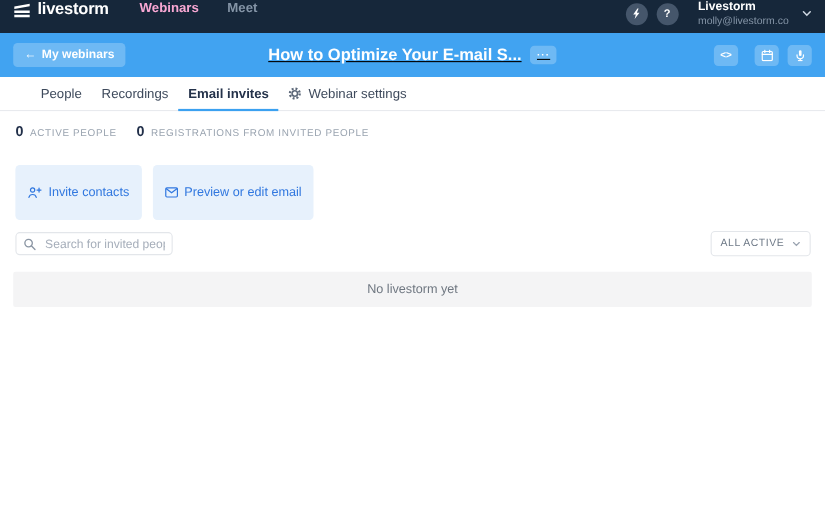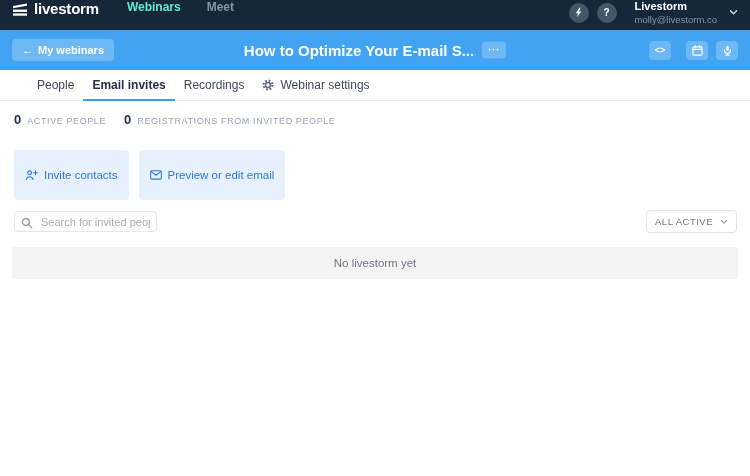--- a/index.html
+++ b/index.html
@@ -13,40 +13,40 @@
 
   
   .topbar {
     height:30px; background:var(--navbar-bg,#16273a);
     display:flex; align-items:flex-start; padding:0 12px;
   }
   .logo { display:flex; align-items:center; gap:6px; color:#fff;
     font-weight:700; font-size:15px; letter-spacing:-0.2px; cursor:pointer; }
   .topnav { display:flex; gap:26px; margin-left:28px; }
   .nav-item { font-size:12px; font-weight:700; color:#8494a6; cursor:pointer; text-decoration:none; }
-  .nav-item.active { color:#5eead4; }
+  .nav-item.active { color:#f9a8d4; }
   .topbar-right { margin-left:auto; display:flex; align-items:center; gap:8px; }
   .circle-btn { width:20px; height:20px; border-radius:50%; background:#45566b;
     color:#fff; display:flex; align-items:center; justify-content:center;
     border:none; font-size:10px; font-weight:700; cursor:pointer; padding:0;
     font-family:inherit; }
   .account { display:flex; align-items:center; gap:12px; margin-left:10px; color:#fff; cursor:pointer; }
   .account-name { font-size:11px; font-weight:700; line-height:1.25; }
   .account-email { font-size:9.5px; color:#8494a6; line-height:1.2; }
   .account .chev { color:#cfd8e2; display:flex; }
 
   
   .header { height:40px; background:var(--header-bg,#41a3f1); position:relative;
     display:flex; align-items:center; }
   .pill { background:var(--pill-bg,rgba(255,255,255,.24)); color:#fff; border:none;
     border-radius:4px; cursor:pointer; font-family:inherit; }
   .back-btn { position:absolute; left:12px; display:flex; align-items:center;
     gap:5px; padding:5px 10px; font-size:11px; font-weight:700; }
   .title-wrap { position:absolute; left:50%; top:50%; transform:translate(-50%,-50%);
-    display:flex; align-items:flex-start; gap:8px; white-space:nowrap; }
+    display:flex; align-items:flex-start; gap:8px; white-space:nowrap;text-decoration:underline; }
   .page-title { color:#fff; font-size:15px; font-weight:600; }
   .more-btn { font-size:9px; letter-spacing:1px; padding:4px 6px; line-height:1; font-weight:700; }
   .header-actions { position:absolute; right:12px; display:flex; align-items:center; gap:8px; }
   .hdr-icon-btn { width:22px; height:19px; display:flex; align-items:center;
     justify-content:center; padding:0; font-size:9px; font-weight:700; }
   .hdr-icon-btn.sep { margin-right:7px; }
 
   
   .tabbar { display:flex; align-items:stretch; height:31px;
     border-bottom:1px solid #e8eaee; padding:0 28px; }
@@ -169,25 +169,25 @@
           </svg>
         </span>
       </button>
     </div>
   </div>
 
   <div class="tabbar">
     <div class="tab">
       <span>People</span>
     </div>
+    <div class="tab">
+      <span>Recordings</span>
+    </div>
     <div class="tab active">
       <span>Email invites</span>
-    </div>
-    <div class="tab">
-      <span>Recordings</span>
     </div>
     <div class="tab">
       <span class="gear">
         <svg width="12" height="12" viewBox="0 0 14 14" fill="none" stroke="currentColor">
           <circle cx="7" cy="7" r="5.2" stroke-width="2.4" stroke-dasharray="2.05 2.05"></circle>
           <circle cx="7" cy="7" r="2.9" stroke-width="1.7"></circle>
         </svg>
       </span>
       <span>Webinar settings</span>
     </div>

